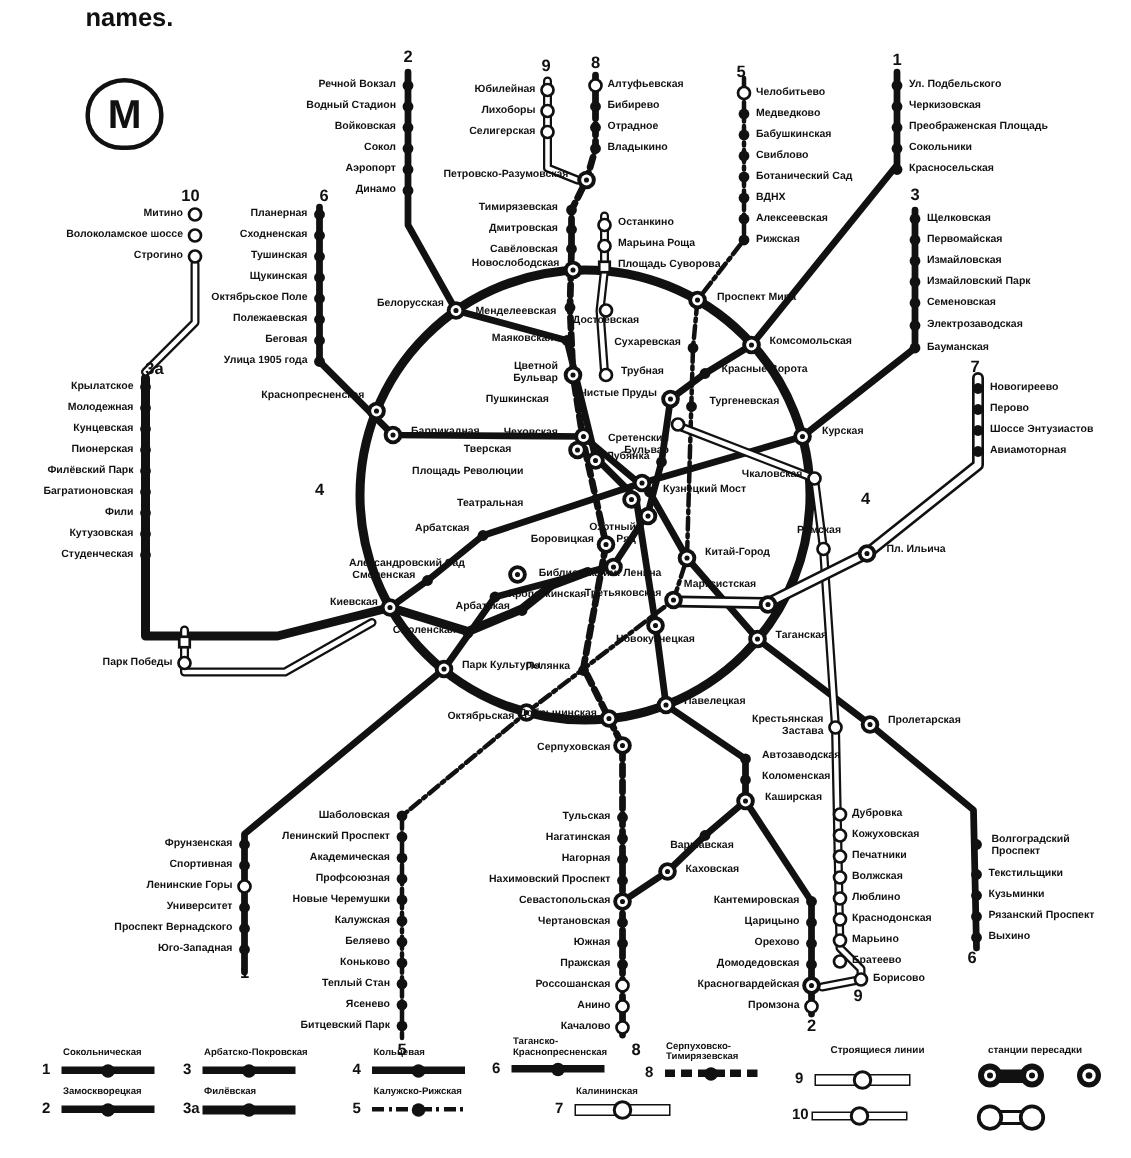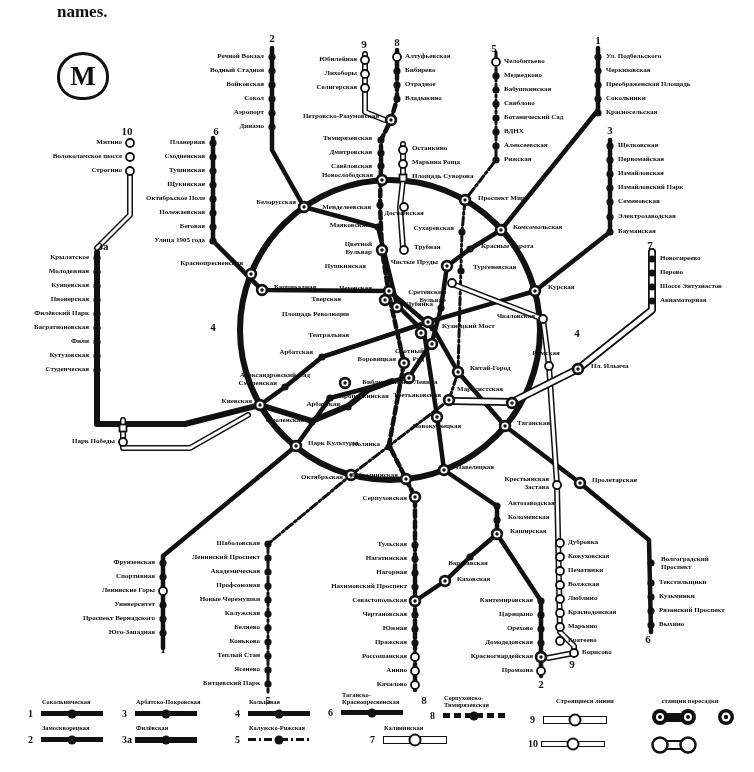--- a/index.html
+++ b/index.html
@@ -1,17 +1,17 @@
 <!DOCTYPE html>
 <html><head>
 <meta charset="utf-8">
 <style>
   html,body{margin:0;padding:0;background:#fff;}
   .stage{position:relative;width:746px;height:772px;background:#fff;overflow:hidden;
-         font-family:Liberation Serif, serif;color:#111;}
+         font-family:Liberation Sans, sans-serif;color:#111;}
   .caption{position:absolute;left:57px;top:2px;font-size:17px;font-weight:700;color:#111;}
   .logo{position:absolute;left:57px;top:52px;width:46px;height:42px;border:3px solid #111;
         border-radius:50% 50% 46% 46%;display:flex;align-items:center;justify-content:center;
         font-size:27px;font-weight:700;}
   #labels,#numbers,#legend{position:absolute;left:0;top:0;width:754px;height:772px;pointer-events:none;}
   .st{position:absolute;font-size:7px;font-weight:700;line-height:7.5px;white-space:pre-line;color:#111;}
   .num{position:absolute;font-size:11px;font-weight:700;transform:translate(-50%,-50%);color:#111;}
   .lg-item{position:absolute;width:100px;}
   .lg-label{font-size:6.4px;font-weight:700;line-height:7px;margin-left:14px;white-space:pre-line;min-height:8px;}
   .lg-row{display:flex;align-items:center;margin-top:2px;}

